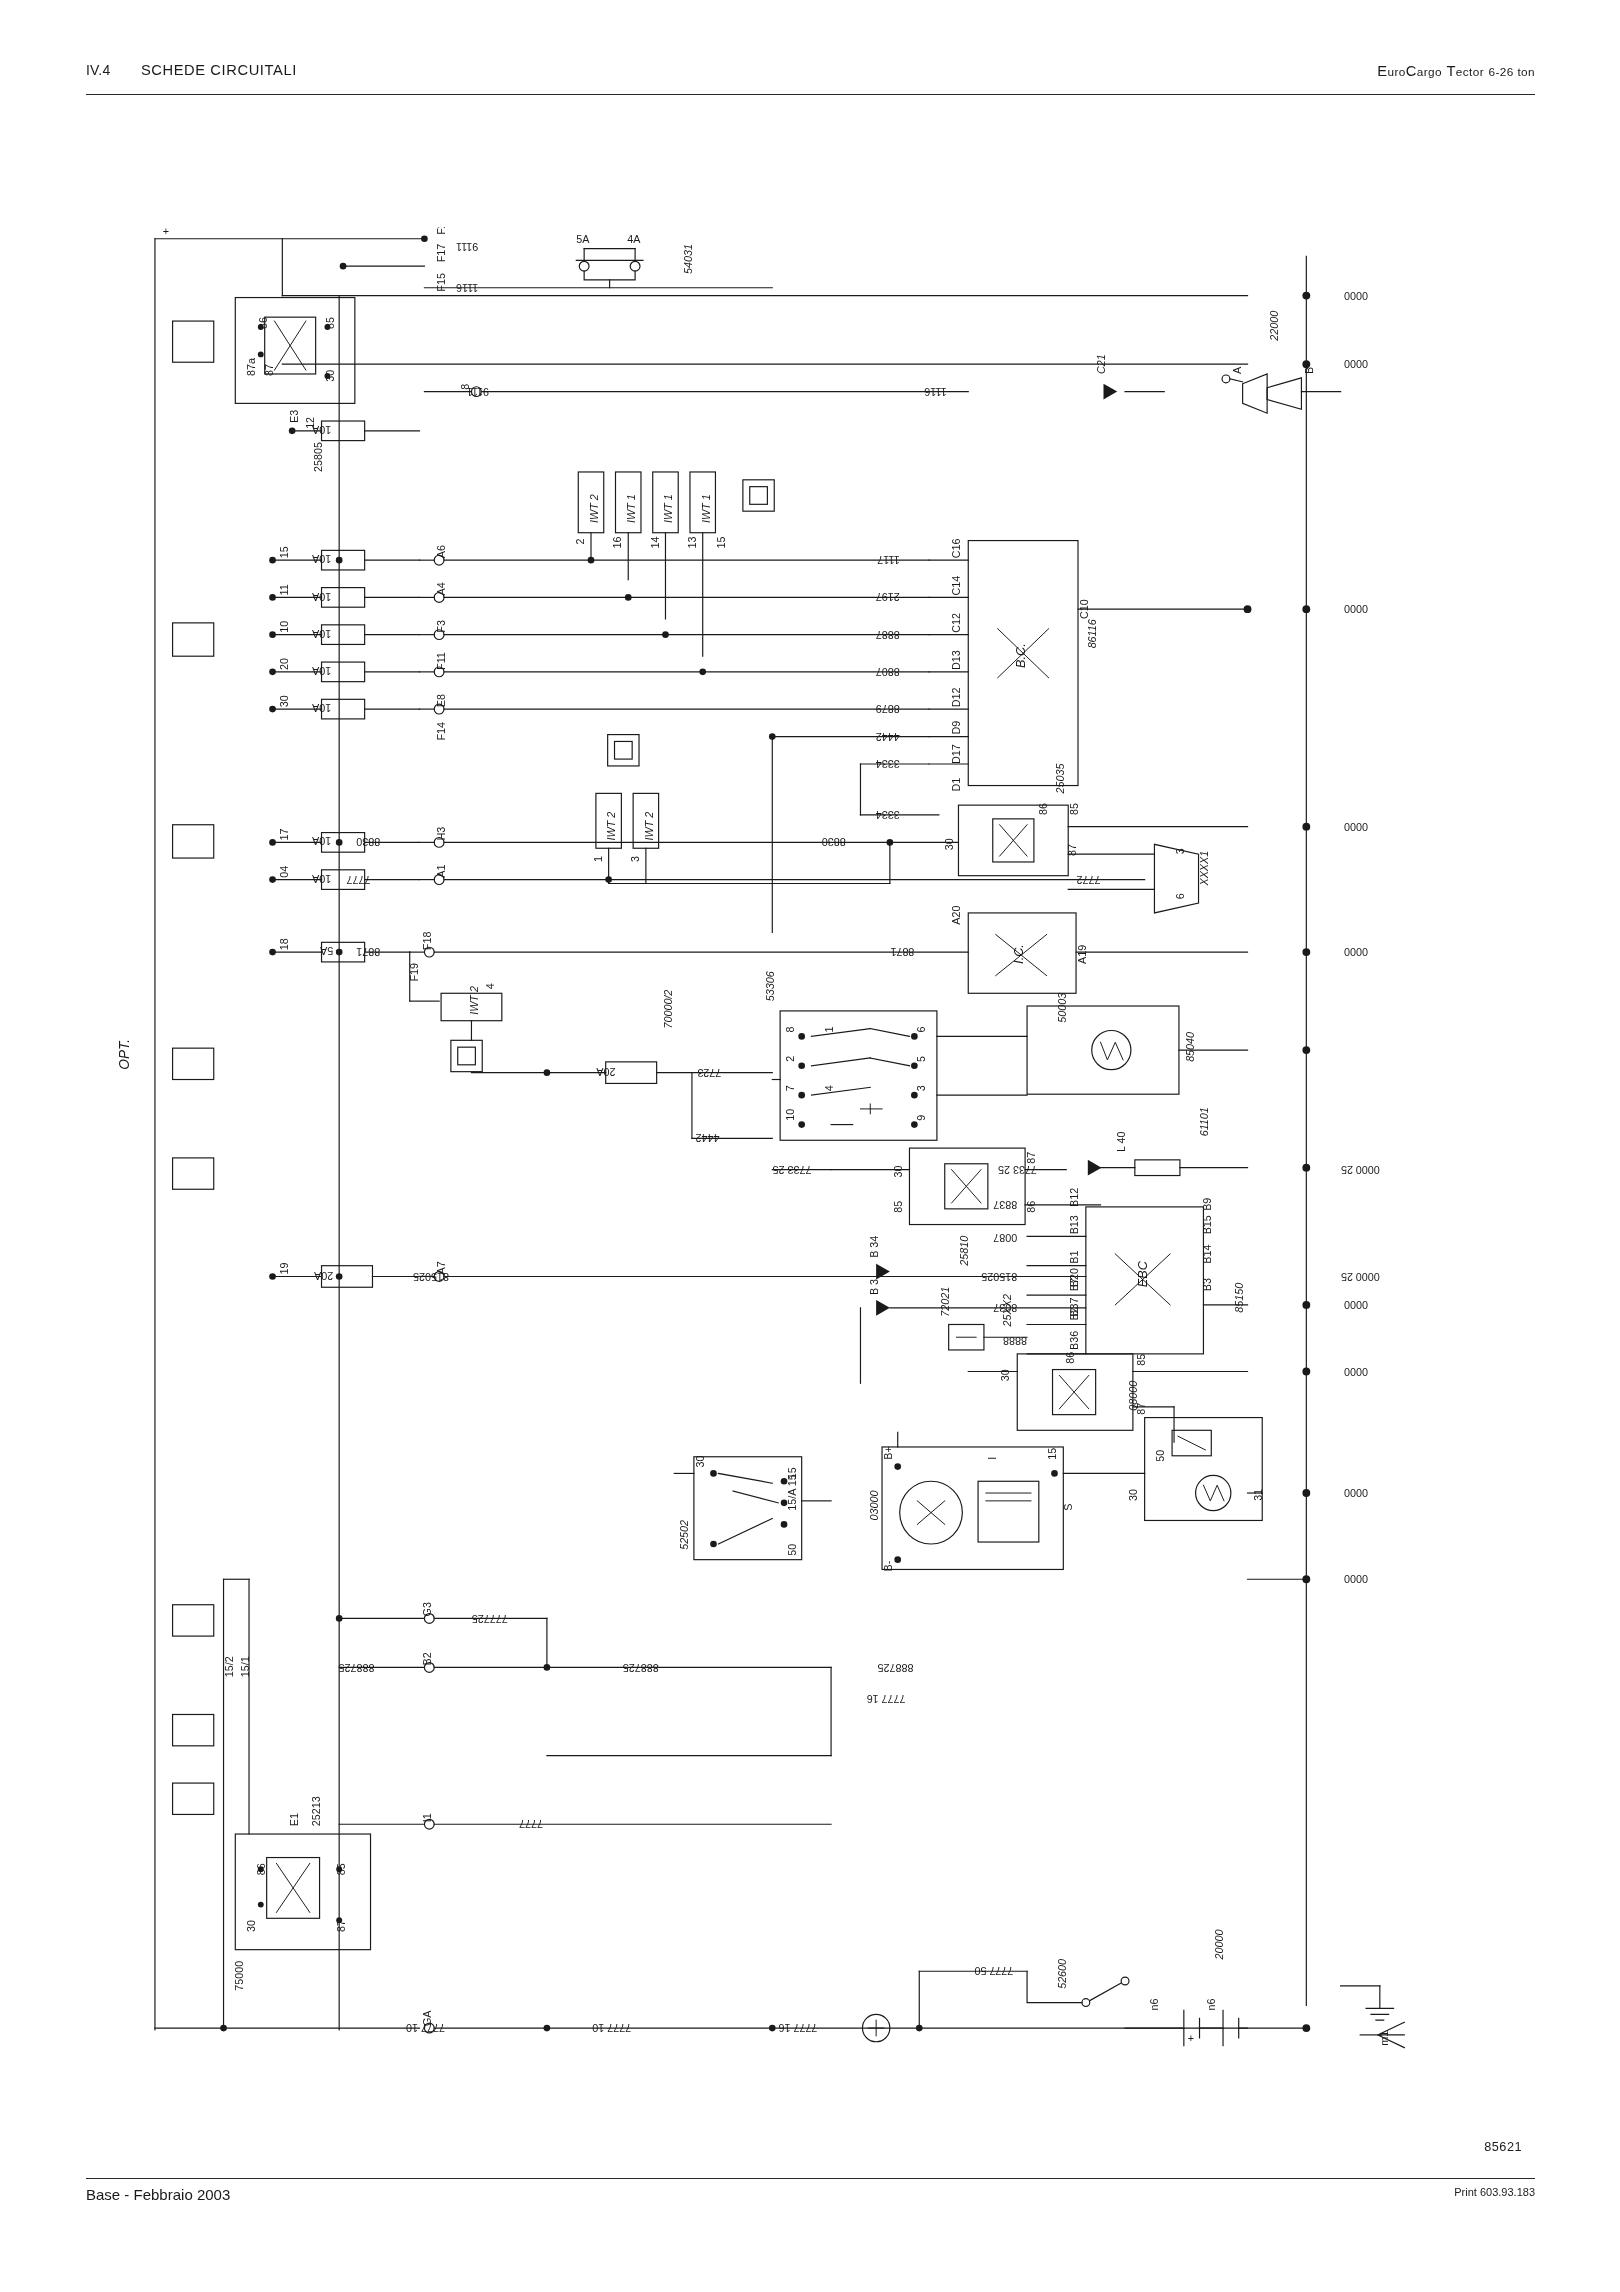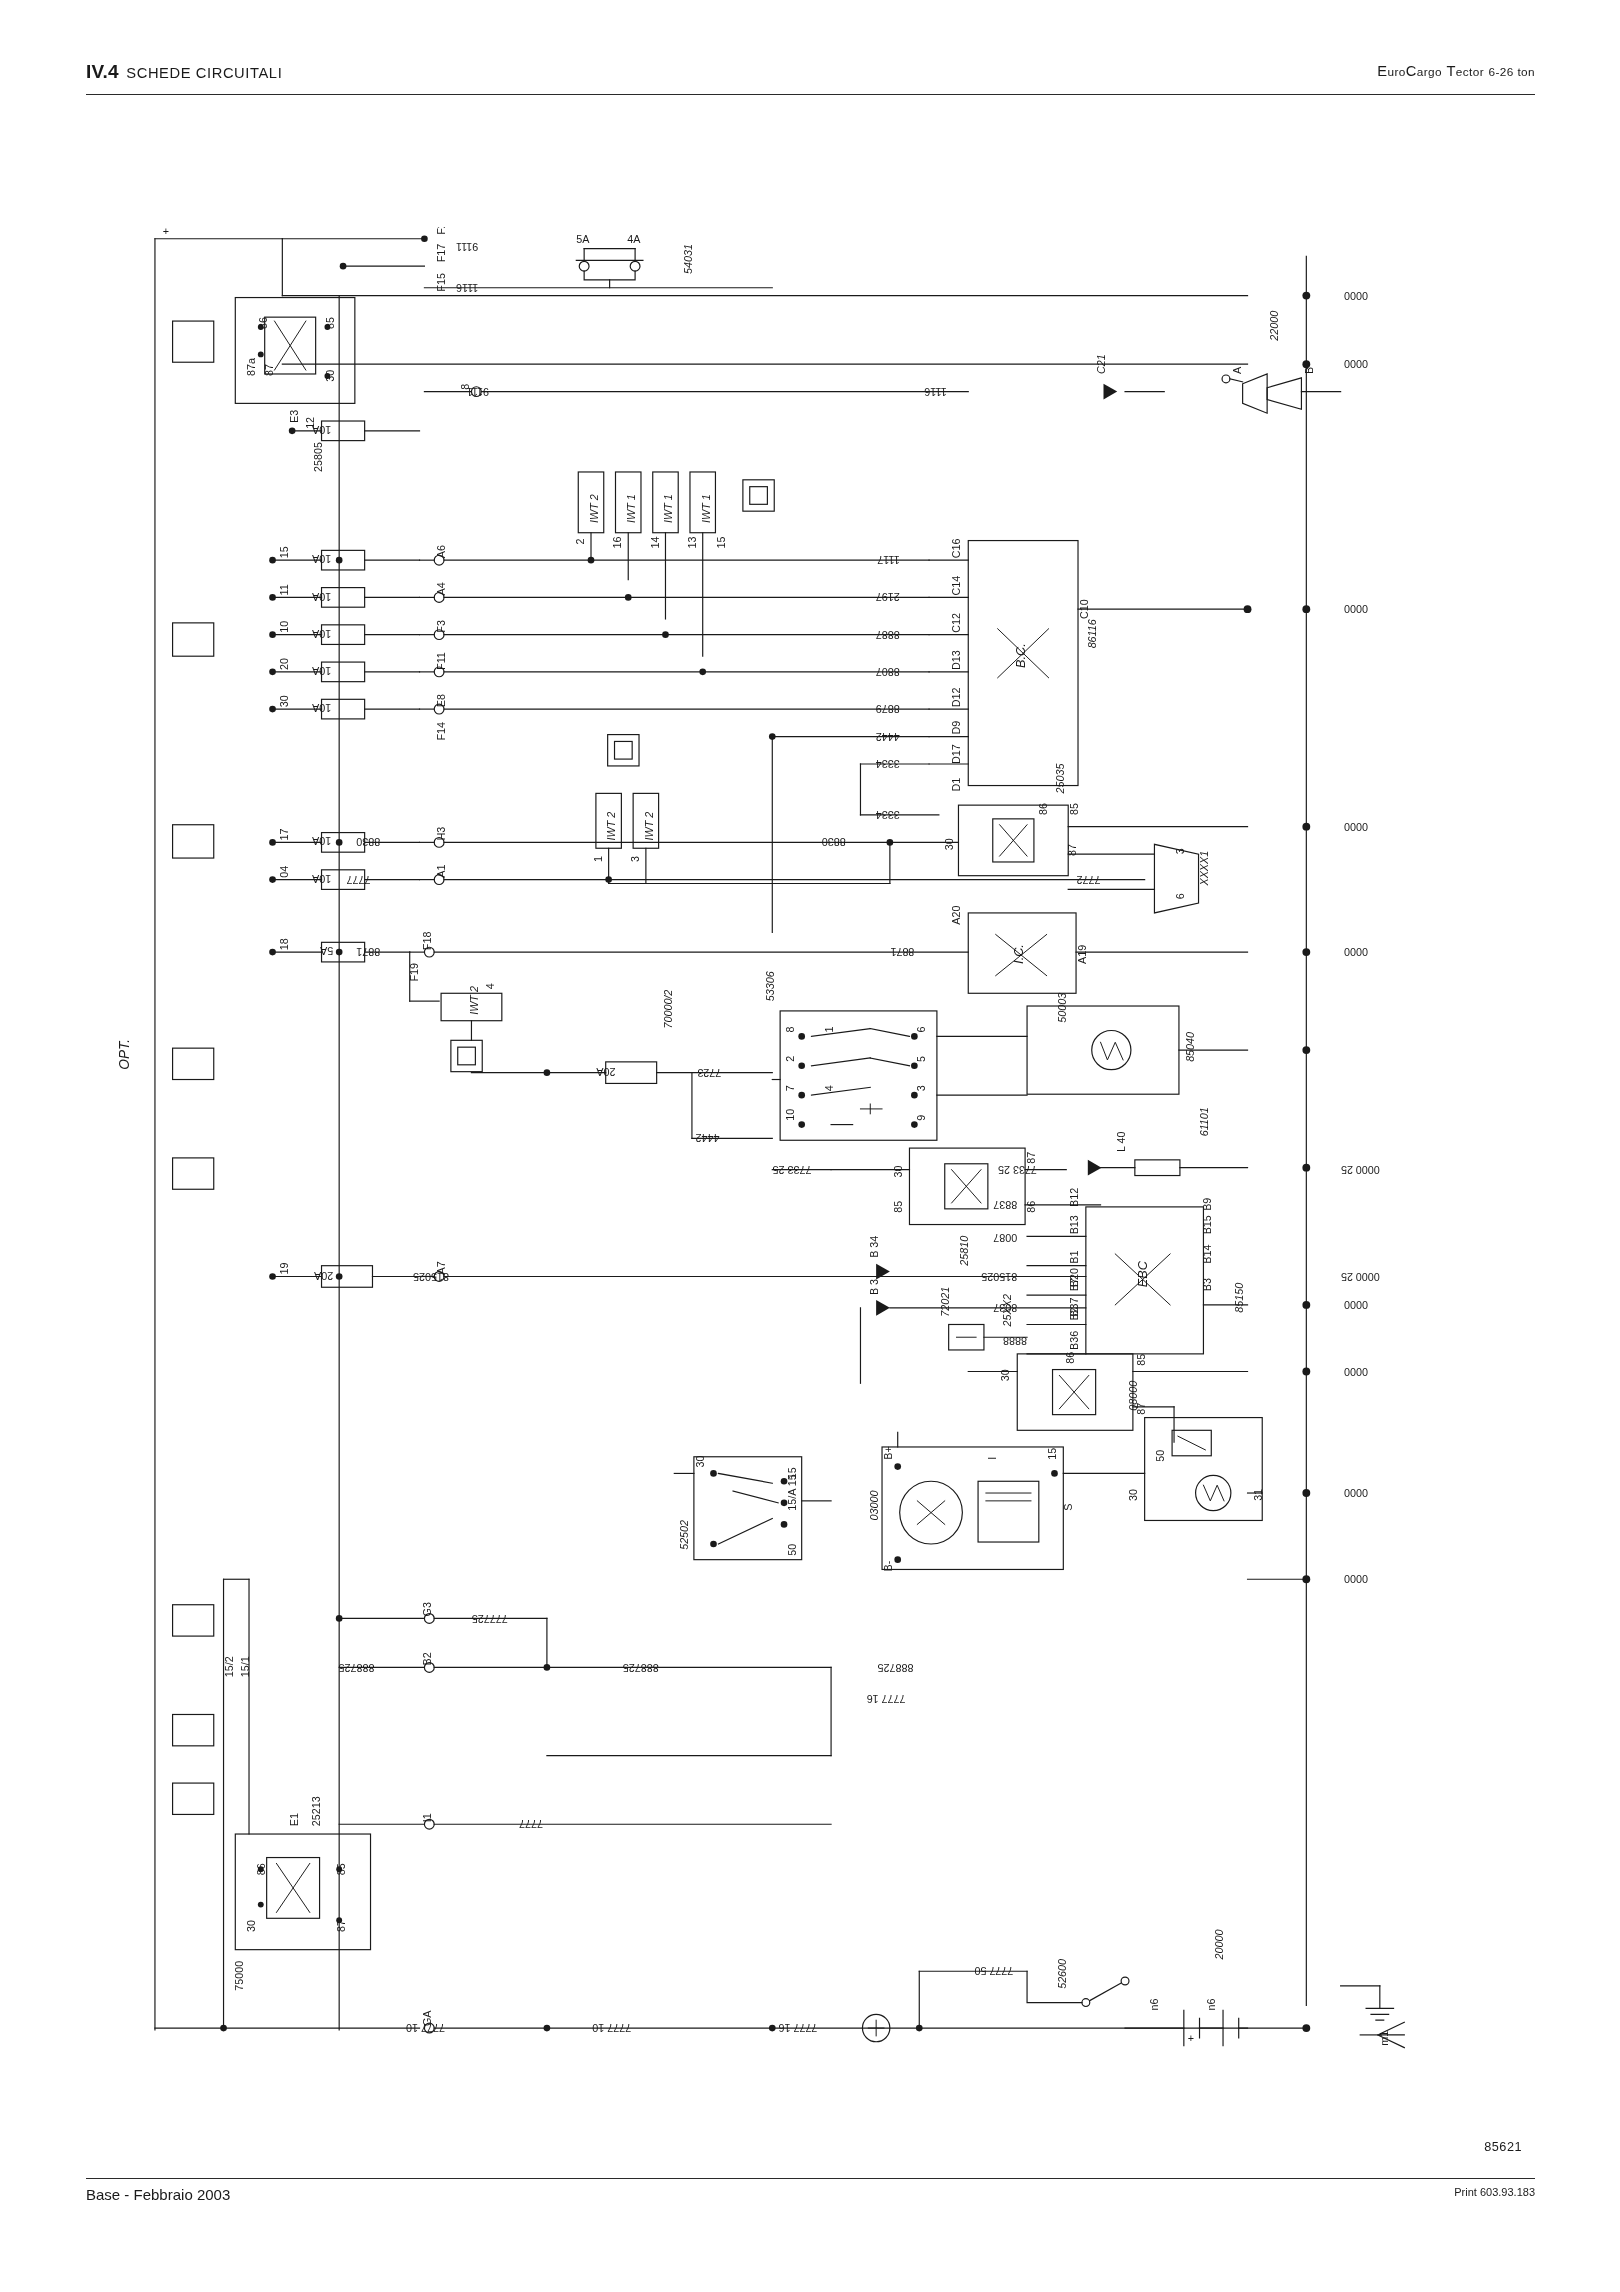--- a/index.html
+++ b/index.html
@@ -30,28 +30,28 @@
     width: 1449px;
     height: 33px;
     border-bottom: 1.5px solid #2a2a2a;
   }
   .hdr-left {
     position: absolute;
     left: 0; top: 0;
     white-space: nowrap;
   }
   .hdr-sec {
-    font-size: 19px;
-    font-weight: bold;
+    font-size: 14px;
+    font-weight: normal;
     letter-spacing: 0.2px;
   }
   .hdr-title {
     font-size: 14.7px;
     letter-spacing: 0.6px;
-    margin-left: 3px;
+    margin-left: 26px;
     text-align: right;
   }
   .hdr-right {
     position: absolute;
     right: 0; top: 2px;
     font-size: 14.7px;
     letter-spacing: 0.4px;
     white-space: nowrap;
   }
   .sc { font-size: 11.8px; }

